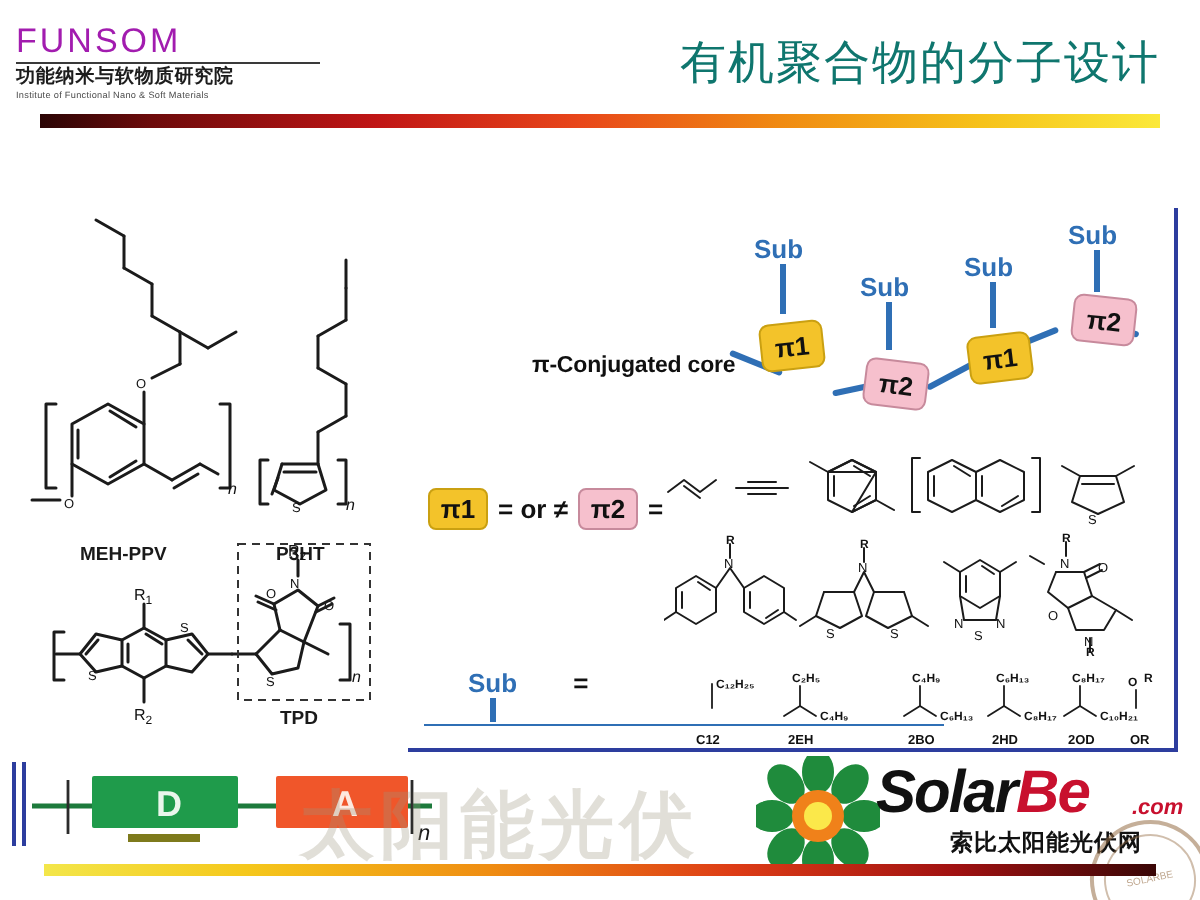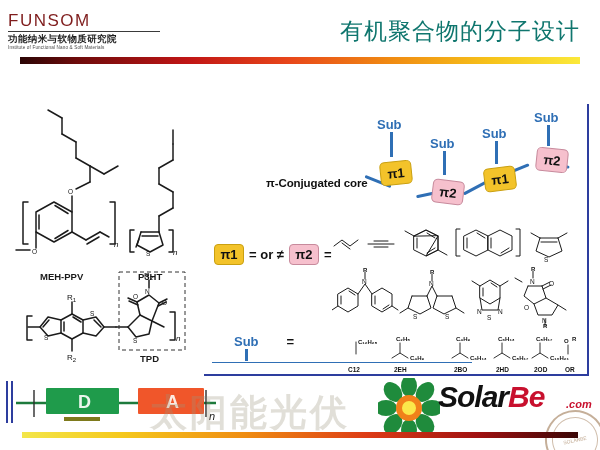--- a/index.html
+++ b/index.html
@@ -6,21 +6,21 @@
   body{
     width:600px;height:450px;overflow:hidden;
     background:#ffffff;
     font-family:"Liberation Sans","DejaVu Sans",sans-serif;
     position:relative;
   }
   #slide{position:absolute;left:0;top:0;width:600px;height:450px;background:#fff;overflow:hidden;}
 
   
   .logo-wrap{position:absolute;left:8px;top:12px;width:165px;}
-  .logo-main{font-family:"Liberation Sans",sans-serif;font-size:17px;letter-spacing:1.5px;color:#7f1d1d;line-height:1;font-weight:400;}
+  .logo-main{font-family:"Liberation Sans",sans-serif;font-size:17px;letter-spacing:1.5px;color:#a21caf;line-height:1;font-weight:400;}
   .logo-rule{height:1px;background:#3a3a3a;margin:2px 0 2px 0;width:152px;}
   .logo-cn{font-size:9.5px;color:#1d1d1d;letter-spacing:.4px;line-height:1.1;font-weight:700;}
   .logo-en{font-size:4.6px;color:#4a4a4a;letter-spacing:.15px;line-height:1.1;margin-top:1px;}
 
   .slide-title{
     position:absolute;left:200px;top:16px;width:380px;text-align:right;
     font-family:"DejaVu Serif","Liberation Serif",serif;
     font-size:23px;color:#0f766e;letter-spacing:1px;white-space:nowrap;
   }
 
@@ -429,20 +429,21 @@
         <ellipse cx="8" cy="30" rx="11" ry="8"></ellipse>
         <ellipse cx="15" cy="14" rx="8" ry="11" transform="rotate(-40 15 14)"></ellipse>
       </g>
       <circle cx="31" cy="30" r="13" fill="#f0811a"></circle>
       <circle cx="31" cy="30" r="7" fill="#fbe84a"></circle>
     </svg>
     <div class="sb-text">
       <span class="sb-solar">Solar</span><span class="sb-be">Be</span>
     </div>
     <div class="sb-com">.com</div>
+    <div class="sb-cn">索比太阳能光伏网</div>
     <div class="sb-stamp">
       <div class="sb-stamp-inner">
         <span>SOLARBE</span>
       </div>
     </div>
   </div>
 
   <div class="bottom-rule"></div>
 </div>
 

